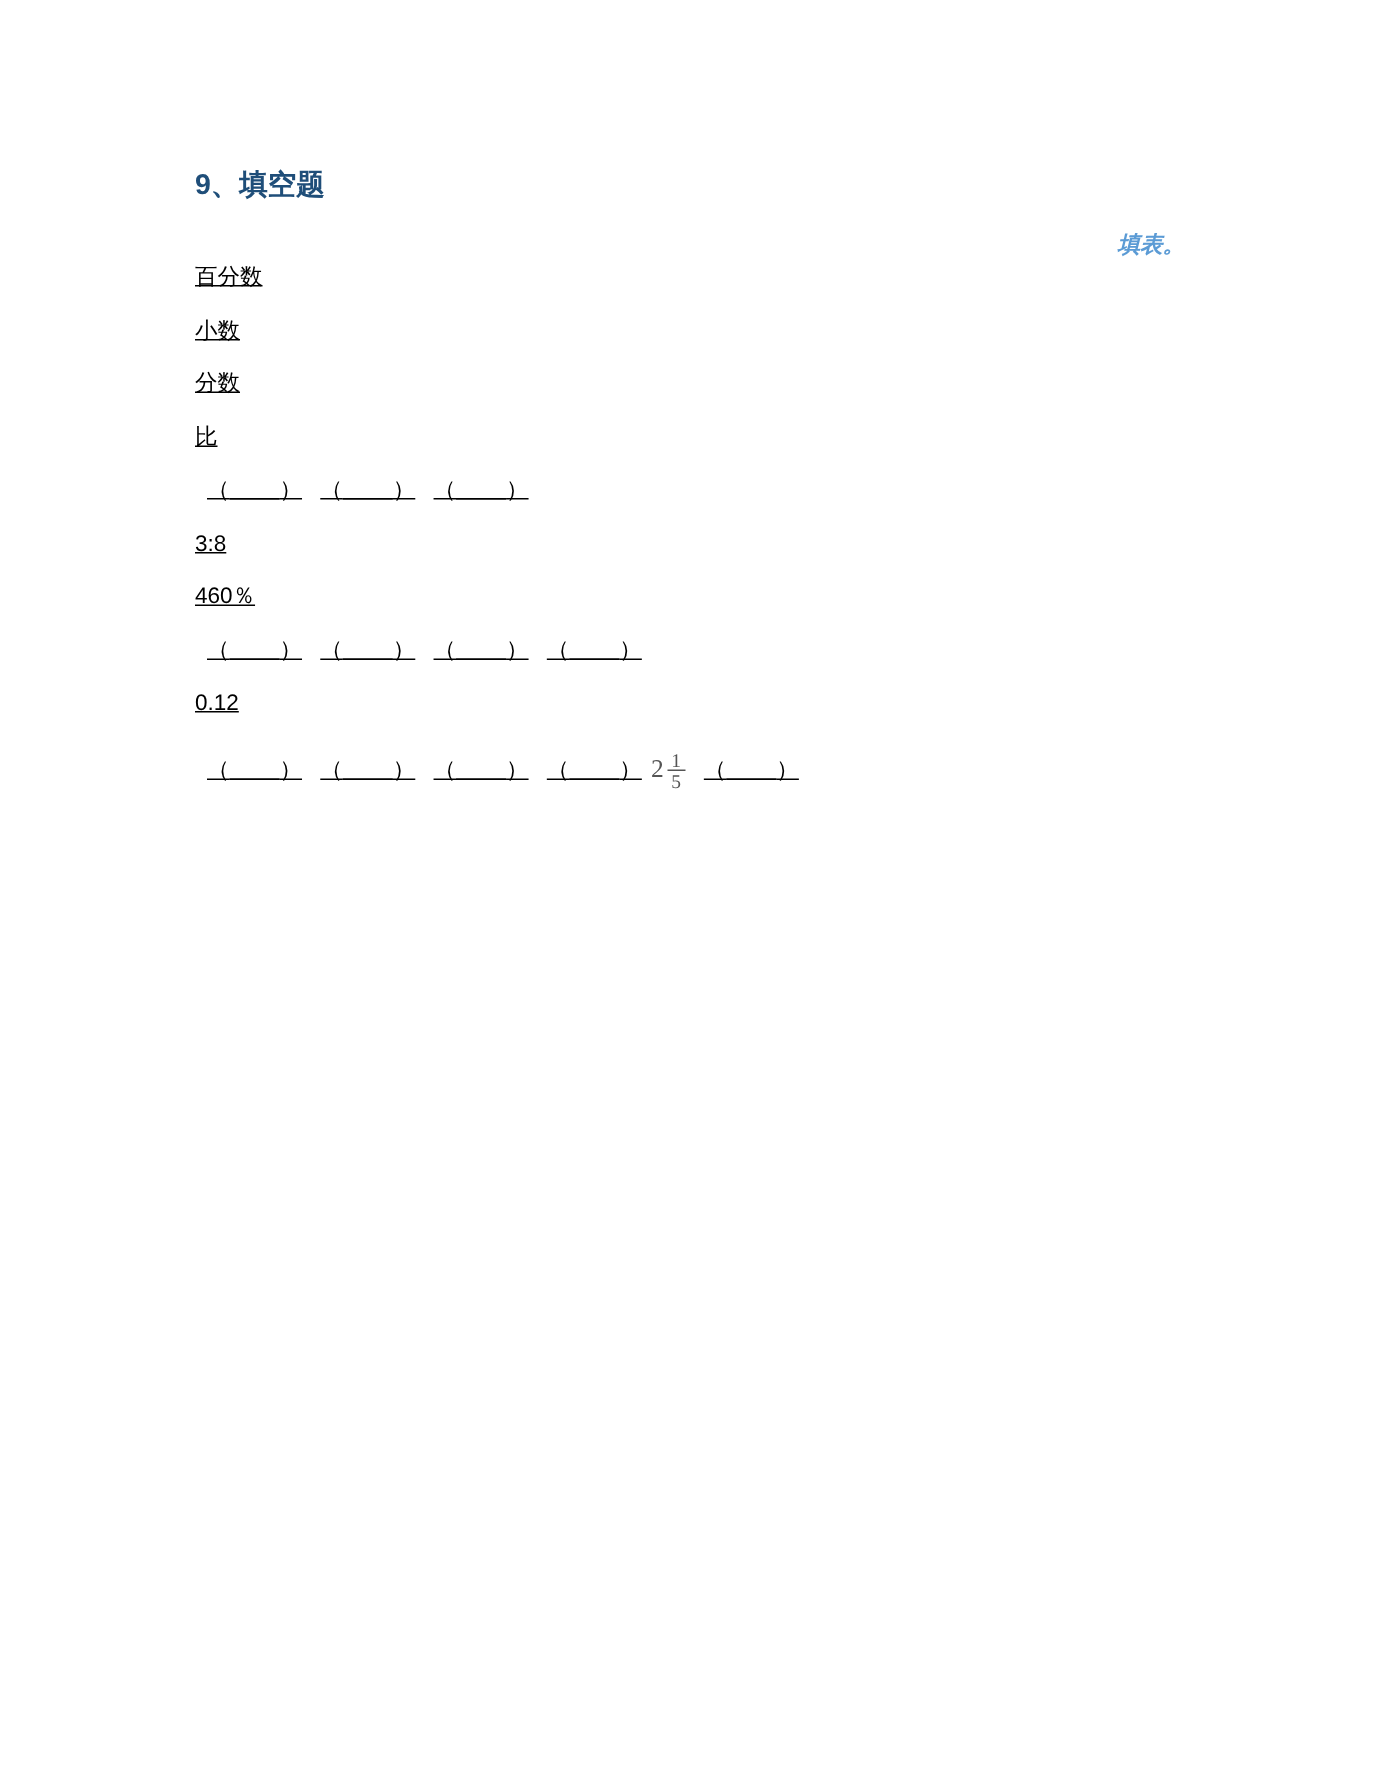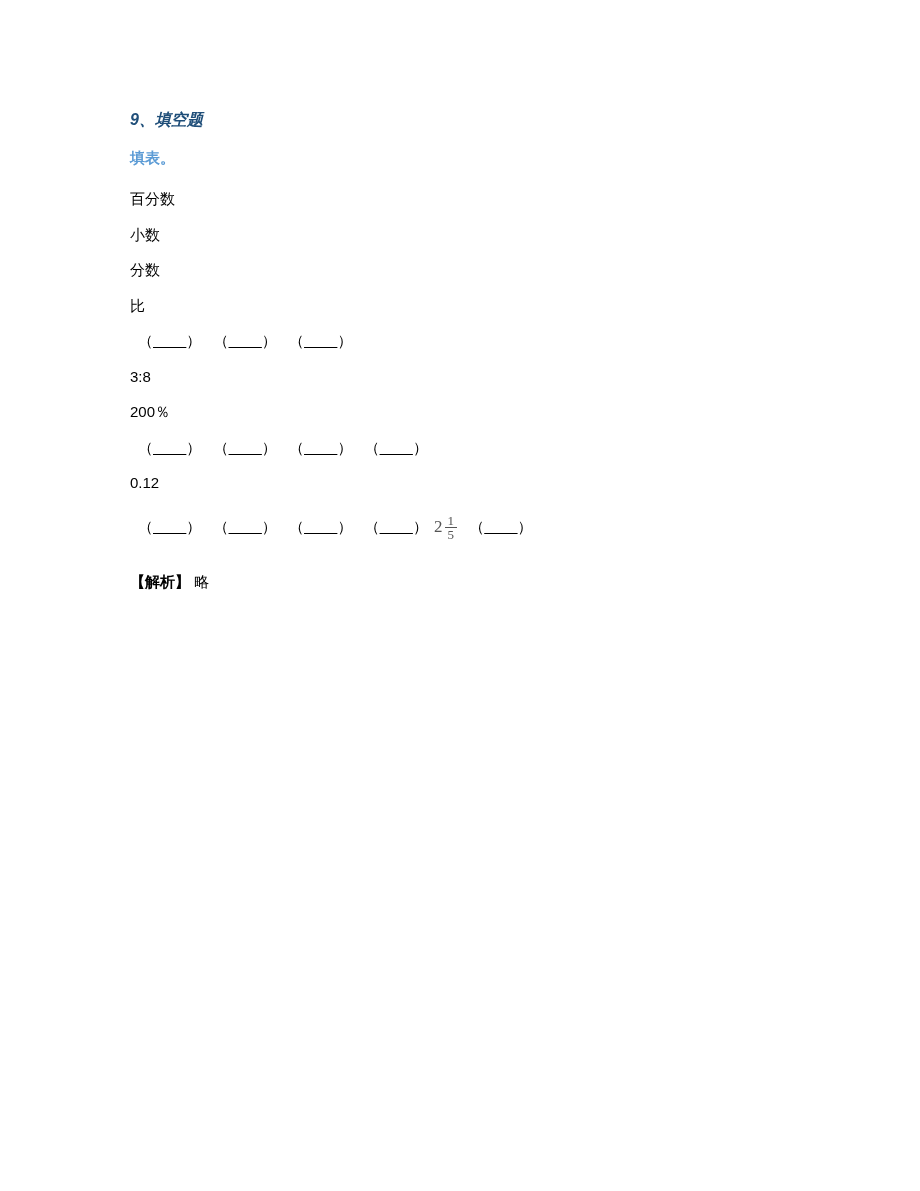--- a/index.html
+++ b/index.html
@@ -8,33 +8,35 @@
       height: 1191px;
       background: #ffffff;
       font-family: "Microsoft YaHei", "SimSun", sans-serif;
       padding: 110px 130px 0 130px;
       color: #000000;
       font-size: 15px;
     }
     .title {
       color: #1f4e79;
       font-weight: bold;
-      font-size: 16px;
+      font-size: 19px;
       margin-bottom: 18px;
-      font-style: italic;
     }
     .subtitle {
       color: #5b9bd5;
       font-weight: bold;
+      font-style: italic;
       font-size: 15px;
-      margin-bottom: 20px;
+      margin-bottom: 1px;
+      text-align: right;
     }
     .line {
       margin-bottom: 13px;
       line-height: 1.5;
+      text-decoration: underline;
     }
     .tight { margin-bottom: 0; }
     .blank {
       display: inline-block;
       padding-left: 8px;
     }
     .ul {
       text-decoration: underline;
       white-space: pre;
     }
@@ -73,21 +75,21 @@
 <div style="height:13px"></div>
 <div class="line">小数</div>
 <div class="line">分数</div>
 <div class="line">比</div>
 
 <div class="line blank"><span>（</span><span class="ul">        </span><span>）</span></div>
 <div class="line blank"><span>（</span><span class="ul">        </span><span>）</span></div>
 <div class="line blank"><span>（</span><span class="ul">        </span><span>）</span></div>
 
 <div class="line">3:8</div>
-<div class="line">200％</div>
+<div class="line">460％</div>
 
 <div class="line blank"><span>（</span><span class="ul">        </span><span>）</span></div>
 <div class="line blank"><span>（</span><span class="ul">        </span><span>）</span></div>
 <div class="line blank"><span>（</span><span class="ul">        </span><span>）</span></div>
 <div class="line blank"><span>（</span><span class="ul">        </span><span>）</span></div>
 
 <div class="line">0.12</div>
 
 <div class="line blank"><span>（</span><span class="ul">        </span><span>）</span></div>
 <div class="line blank"><span>（</span><span class="ul">        </span><span>）</span></div>
@@ -98,19 +100,16 @@
   <span class="int">2</span>
   <span class="frac">
     <span class="num">1</span>
     <span class="den">5</span>
   </span>
 </div>
 
 <div class="line blank"><span>（</span><span class="ul">        </span><span>）</span></div>
 
 <div class="answer-block">
-  <div class="line tight">
-    <span class="label">【解析】</span><span> 略</span>
-  </div>
 </div>
 
 
 
 
 </body></html>

